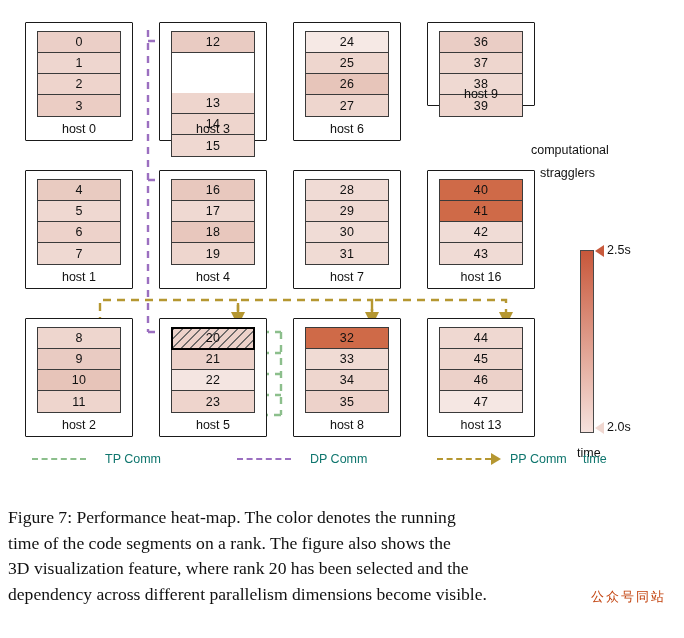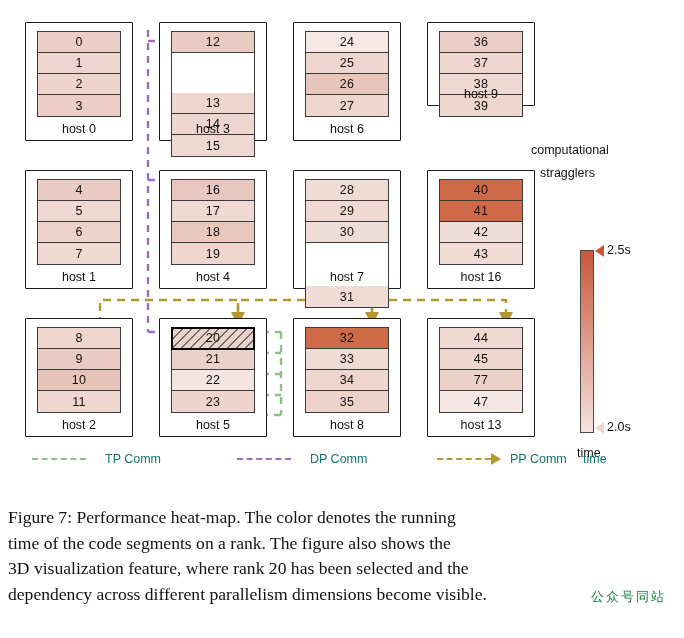--- a/index.html
+++ b/index.html
@@ -98,21 +98,21 @@
     font-family:"Liberation Serif", serif;
     font-size:17.6px;line-height:25.5px;
     color:#111;
     text-align:justify;
     padding:0 8px;
     box-sizing:border-box;
   }
   #caption .line{display:block;white-space:nowrap;}
   #wm{
     position:absolute;right:18px;top:588px;
-    font-size:13px;color:#15803d;letter-spacing:2px;
+    font-size:13px;color:#c2410c;letter-spacing:2px;
     font-family:"DejaVu Sans", sans-serif;
     pointer-events:none;
   }
   svg#links{position:absolute;left:0;top:0;width:684px;height:480px;pointer-events:none;}
 </style>
 </head>
 <body>
 
 <div id="figure">
 
@@ -257,21 +257,21 @@
         <div class="ranks">
           <div class="rank-cell" style="background-color: rgb(240, 219, 213);">
             <span>28</span>
           </div>
           <div class="rank-cell" style="background-color: rgb(239, 217, 210);">
             <span>29</span>
           </div>
           <div class="rank-cell" style="background-color: rgb(240, 220, 214);">
             <span>30</span>
           </div>
-          <div class="rank-cell" style="background-color: rgb(240, 219, 212); margin-top: 43px;">
+          <div class="rank-cell" style="background-color: rgb(240, 219, 212);">
             <span>31</span>
           </div>
         </div>
         <div class="host-label">host 7</div>
       </div>
       <div class="host-box" style="left: 427px; top: 170px; width: 108px; height: 119px;">
         <div class="ranks">
           <div class="rank-cell" style="background-color: rgb(207, 106, 72);">
             <span>40</span>
           </div>
@@ -340,21 +340,21 @@
       </div>
       <div class="host-box" style="left: 427px; top: 318px; width: 108px; height: 119px;">
         <div class="ranks">
           <div class="rank-cell" style="background-color: rgb(239, 216, 209);">
             <span>44</span>
           </div>
           <div class="rank-cell" style="background-color: rgb(238, 214, 206);">
             <span>45</span>
           </div>
           <div class="rank-cell" style="background-color: rgb(236, 209, 201);">
-            <span>77</span>
+            <span>46</span>
           </div>
           <div class="rank-cell" style="background-color: rgb(245, 231, 227);">
             <span>47</span>
           </div>
         </div>
         <div class="host-label">host 13</div>
       </div>
     </div>
 
   <div class="annot" style="left:531px;top:143px;">computational</div>

